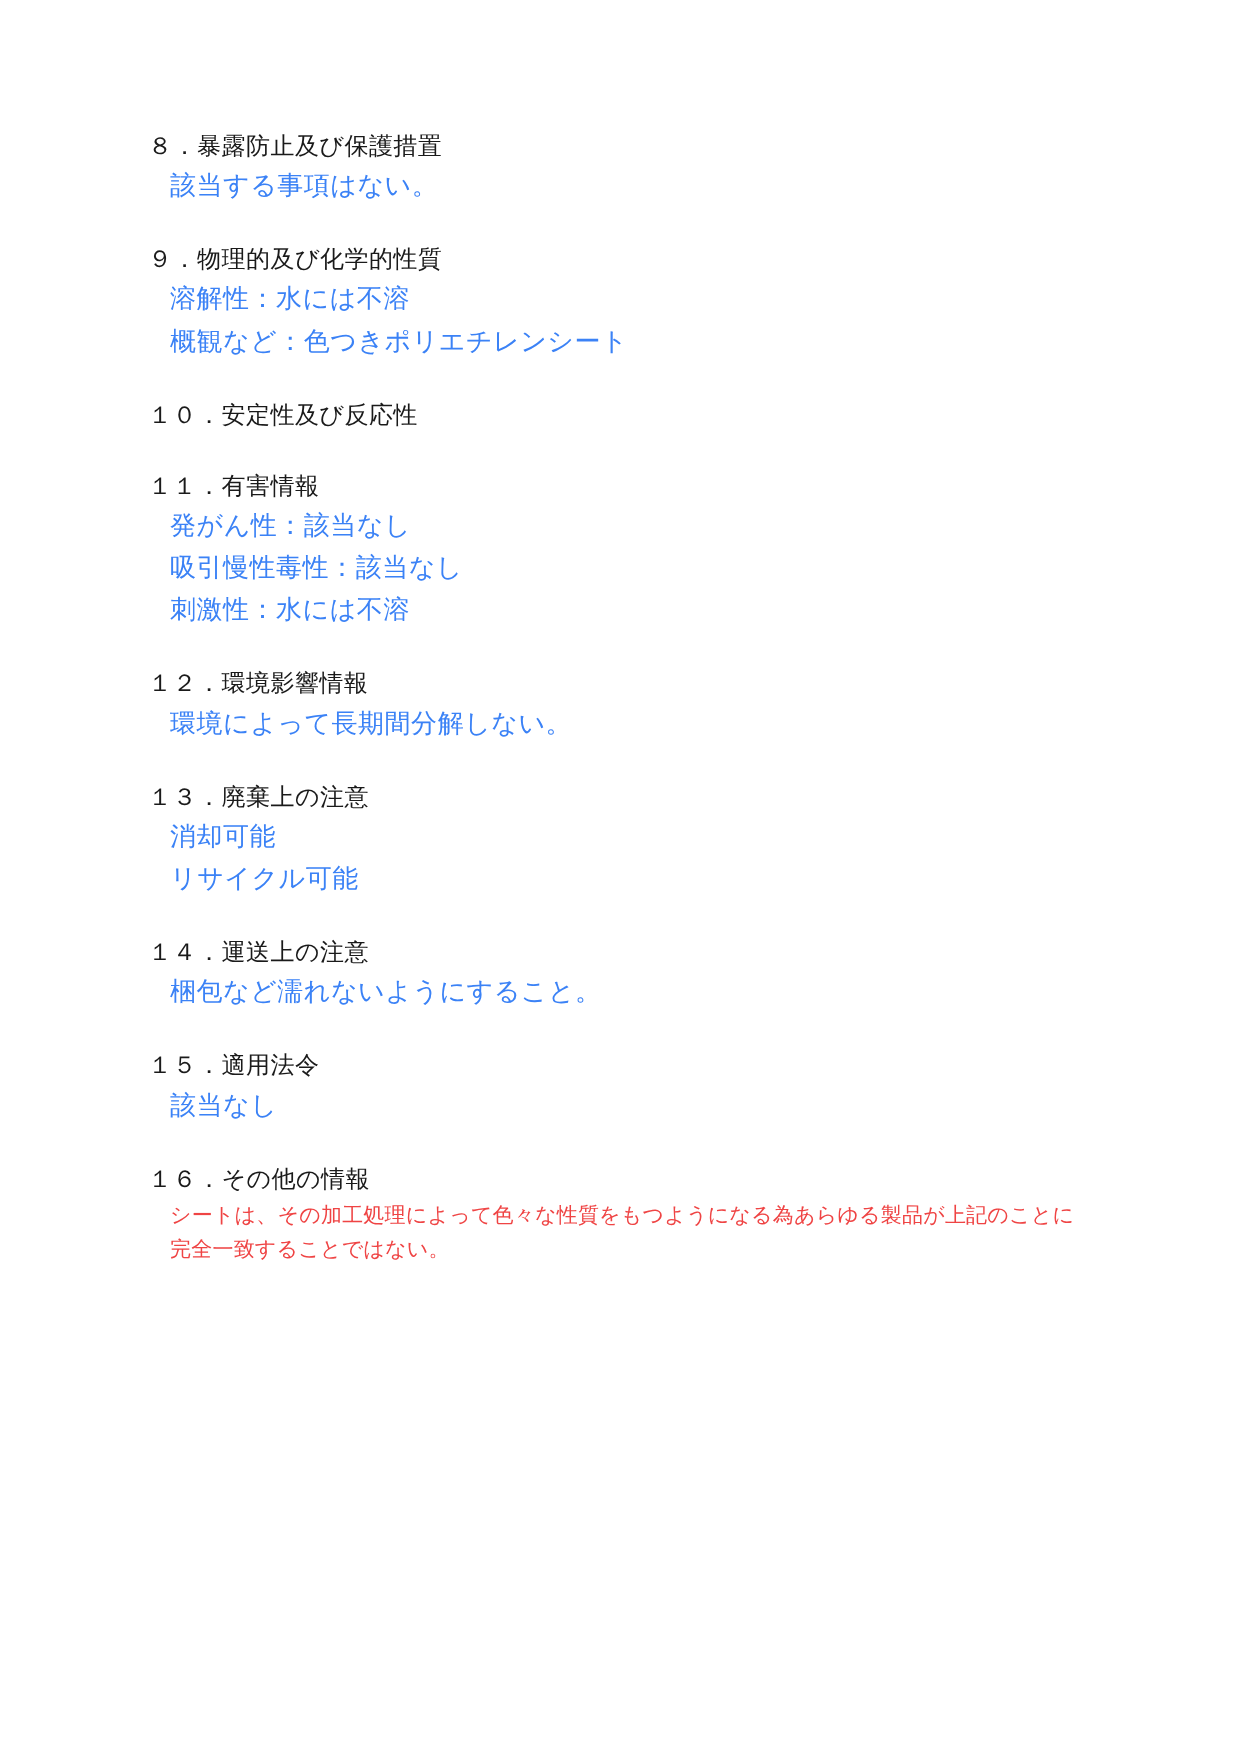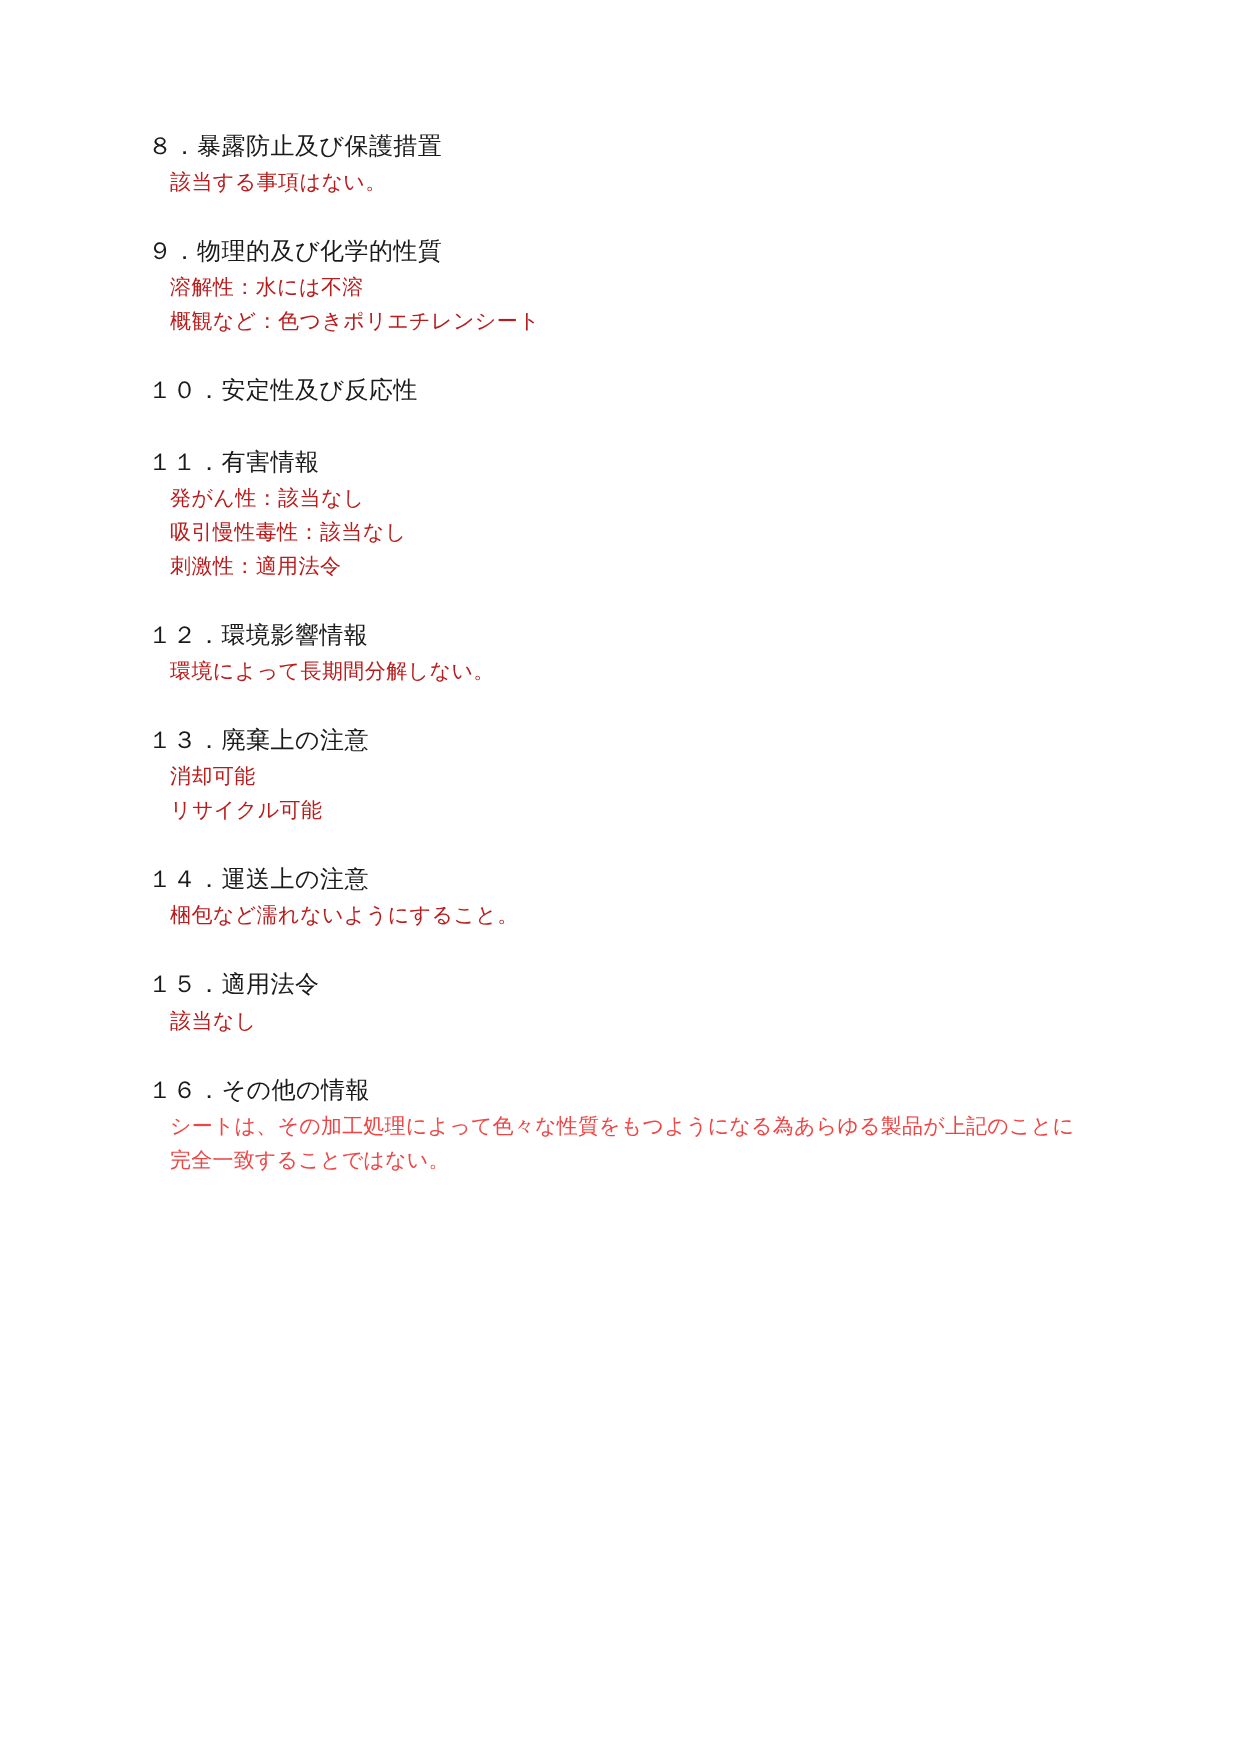--- a/index.html
+++ b/index.html
@@ -36,24 +36,24 @@
     font-size: 24px;
     line-height: 1.55;
     letter-spacing: 0.02em;
     color: #1a1a1a;
     white-space: pre;
   }
   .section-body {
     margin-left: 22px;
   }
   .body-line {
-    font-size: 21px;
+    font-size: 26px;
     line-height: 1.62;
     letter-spacing: 0.02em;
-    color: #b91c1c;
+    color: #3b82f6;
     white-space: pre-wrap;
   }
   .wide-line {
     font-size: 21px;
     line-height: 1.62;
     letter-spacing: 0.01em;
     color: #ef4444;
     white-space: pre-wrap;
   }
 </style>
@@ -80,21 +80,21 @@
 
     <div class="section">
       <div class="section-heading">１０．安定性及び反応性</div>
     </div>
 
     <div class="section">
       <div class="section-heading">１１．有害情報</div>
       <div class="section-body">
         <div class="body-line">発がん性：該当なし</div>
         <div class="body-line">吸引慢性毒性：該当なし</div>
-        <div class="body-line">刺激性：適用法令</div>
+        <div class="body-line">刺激性：水には不溶</div>
       </div>
     </div>
 
     <div class="section">
       <div class="section-heading">１２．環境影響情報</div>
       <div class="section-body">
         <div class="body-line">環境によって長期間分解しない。</div>
       </div>
     </div>
 

